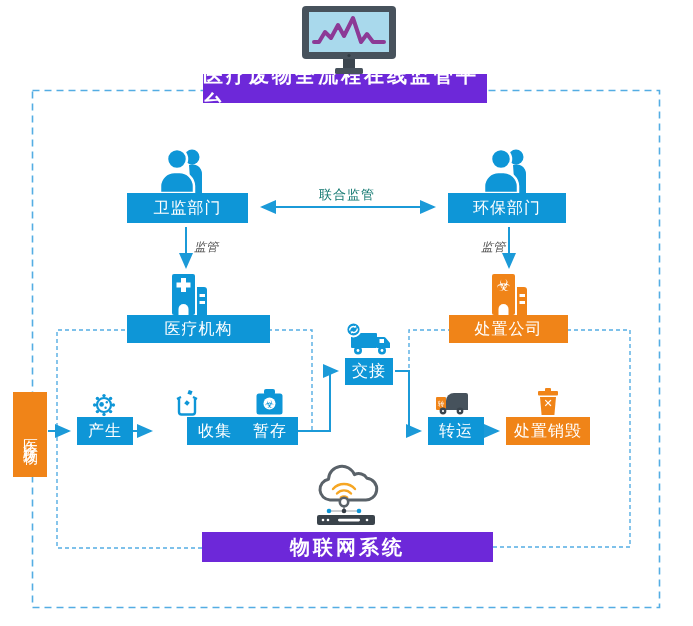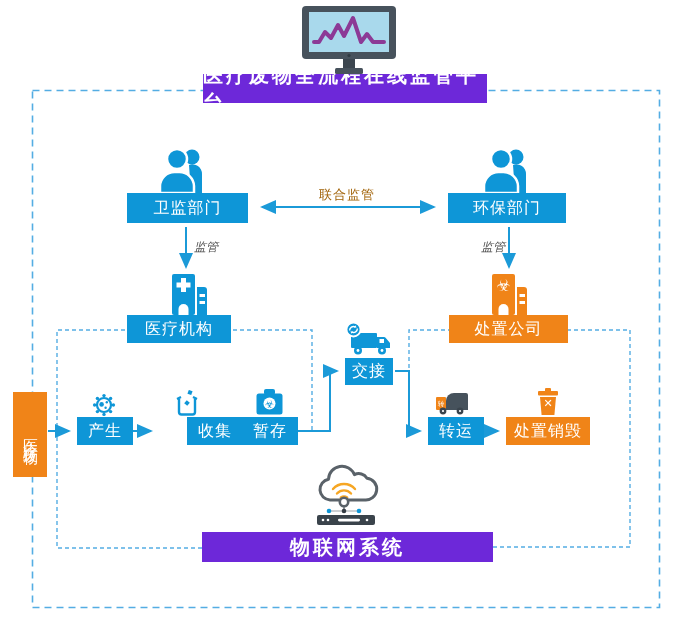--- a/index.html
+++ b/index.html
@@ -15,21 +15,21 @@
   .node{
     background:#0e96d7;color:#ffffff;display:flex;align-items:center;justify-content:center;
     font-size:16px;font-weight:500;letter-spacing:1px;z-index:3;
   }
   .node.orange{background:#f08418;}
   .vlabel{
     background:#f08418;color:#ffffff;z-index:3;display:flex;align-items:center;justify-content:center;
     writing-mode:vertical-rl;text-orientation:upright;font-size:15px;font-weight:500;letter-spacing:4px;
   }
   .smalltext{color:#4d4d4d;font-size:12px;z-index:3;font-style:italic;}
-  .jointtext{color:#a16207;font-size:13px;z-index:3;text-align:center;width:100px;letter-spacing:1px;}
+  .jointtext{color:#0f766e;font-size:13px;z-index:3;text-align:center;width:100px;letter-spacing:1px;}
   svg{display:block;}
   .iconlayer{z-index:4;}
   text{font-family:"DejaVu Sans","Liberation Sans",sans-serif;}
 </style>
 </head>
 <body>
 
 <div class="stage">
 
   <svg class="abs" style="left:0;top:0;z-index:1;" width="693" height="626" viewBox="0 0 693 626">
@@ -108,21 +108,21 @@
 
   <svg class="abs iconlayer" style="left:486px;top:274px;" width="44" height="41" viewBox="0 0 44 41">
     <rect x="6" y="0" width="23" height="41" rx="2" fill="#f08418"></rect>
     <path d="M31,13 h7 a3,3 0 0 1 3,3 v25 h-10 z" fill="#f08418"></path>
     <text x="17.5" y="17" font-size="16" fill="#ffffff" text-anchor="middle">☣</text>
     <path d="M12.5,41 v-6 a5,5 0 0 1 10,0 v6 z" fill="#ffffff"></path>
     <rect x="33.5" y="20" width="5.5" height="3" fill="#ffffff"></rect>
     <rect x="33.5" y="27" width="5.5" height="3" fill="#ffffff"></rect>
   </svg>
 
-  <div class="abs node" style="left:127px;top:315px;width:104px;height:28px;">
+  <div class="abs node" style="left:127px;top:315px;width:143px;height:28px;">
     <span>医疗机构</span>
   </div>
   <div class="abs node orange" style="left:449px;top:315px;width:119px;height:28px;">
     <span>处置公司</span>
   </div>
 
   <div class="abs vlabel" style="left:13px;top:392px;width:34px;height:85px;">医疗废物</div>
 
   <svg class="abs iconlayer" style="left:92px;top:393px;" width="24" height="24" viewBox="0 0 24 24">
     <circle cx="12" cy="12" r="7" fill="none" stroke="#0e96d7" stroke-width="2.2"></circle>

